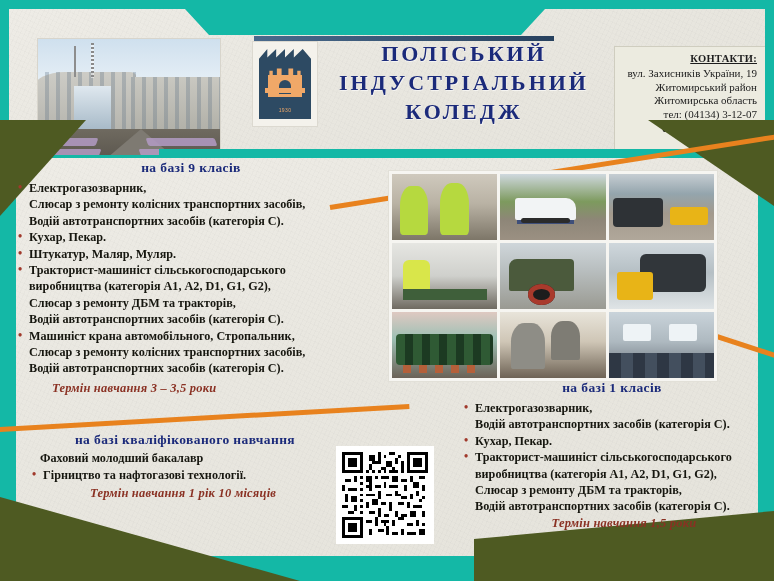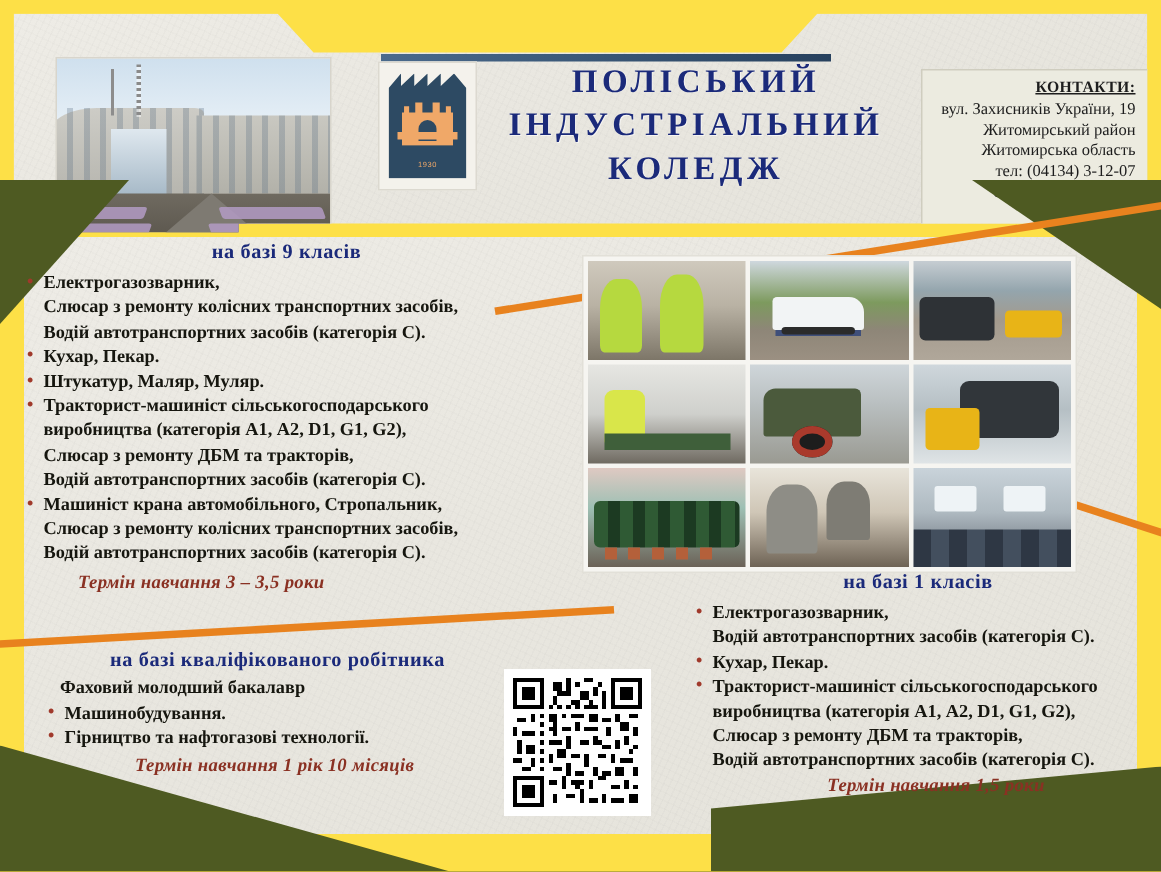--- a/index.html
+++ b/index.html
@@ -7,21 +7,21 @@
     width: 774px; height: 581px;
     font-family: "Liberation Serif", "DejaVu Serif", serif;
     background: #4e5a22;
     overflow: hidden;
     position: relative;
   }
 
   
   #poster {
     position: absolute; inset: 0;
-    background: #fde047;
+    background: #14b8a6;
     overflow: hidden;
   }
 
   
   .paper {
     position: absolute;
     background:
       repeating-linear-gradient(115deg, rgba(0,0,0,0.016) 0 1px, rgba(0,0,0,0) 1px 4px),
       repeating-linear-gradient(25deg, rgba(0,0,0,0.013) 0 1px, rgba(0,0,0,0) 1px 5px),
       linear-gradient(160deg, #eeece6 0%, #e9e7e0 45%, #e5e3db 100%);
@@ -371,26 +371,23 @@
         <span class="sub">Тракторист-машиніст  сільськогосподарського</span>
         <span class="sub">виробництва  (категорія А1, А2, D1, G1, G2),</span>
         <span class="sub">Слюсар з ремонту  ДБМ  та тракторів,</span>
         <span class="sub">Водій  автотранспортних  засобів (категорія С).</span>
       </li>
     </ul>
     <span class="term">Термін навчання  1,5 роки</span>
   </div>
 
   <div id="col-bottom">
-    <div class="sec-head">на   базі   кваліфікованого робітника</div>
+    <div class="sec-head">на   базі   кваліфікованого навчання</div>
     <div class="lead">Фаховий молодший бакалавр</div>
     <ul class="plist">
-      <li>
-        <span class="sub">Машинобудування.</span>
-      </li>
       <li>
         <span class="sub">Гірництво  та нафтогазові технології.</span>
       </li>
     </ul>
     <span class="term">Термін навчання 1 рік 10 місяців</span>
   </div>
 
   <div id="qr-wrap">
     <svg id="qr" viewBox="0 0 29 29" shape-rendering="crispEdges">
       <rect width="29" height="29" fill="#ffffff"></rect>

